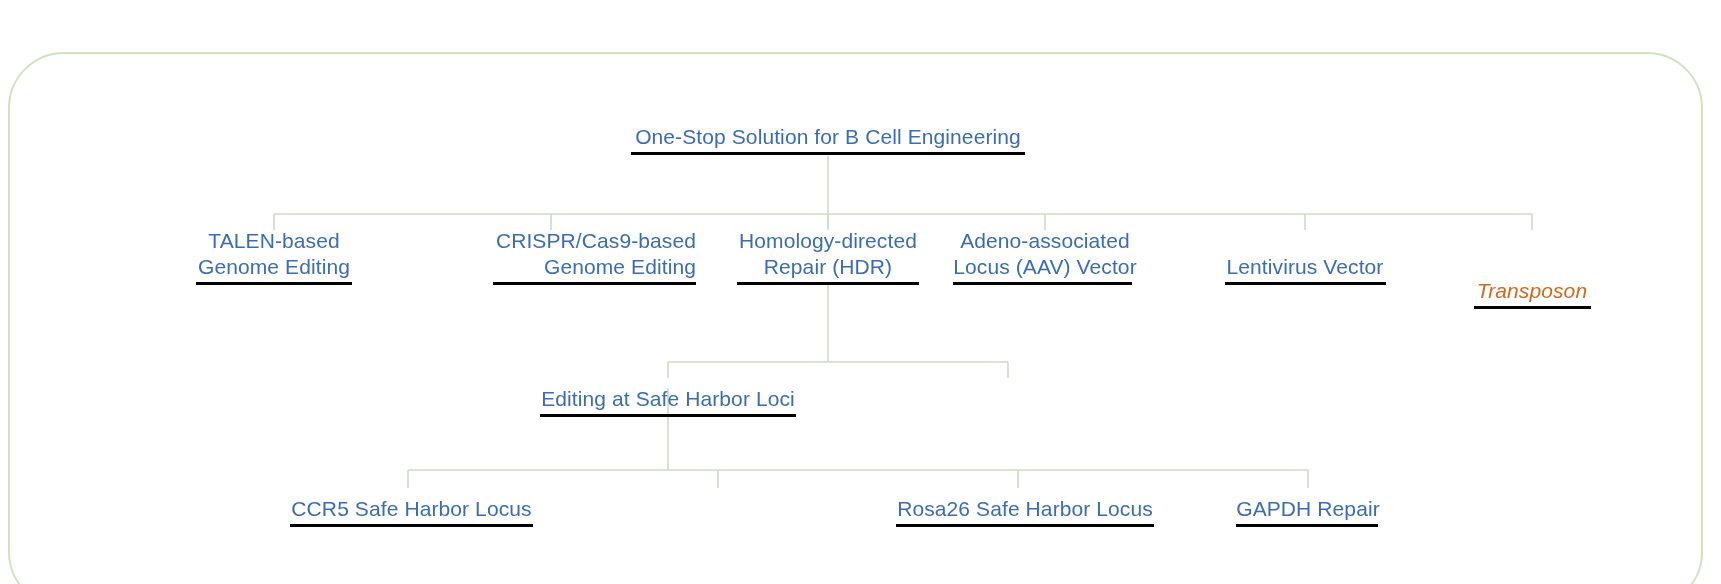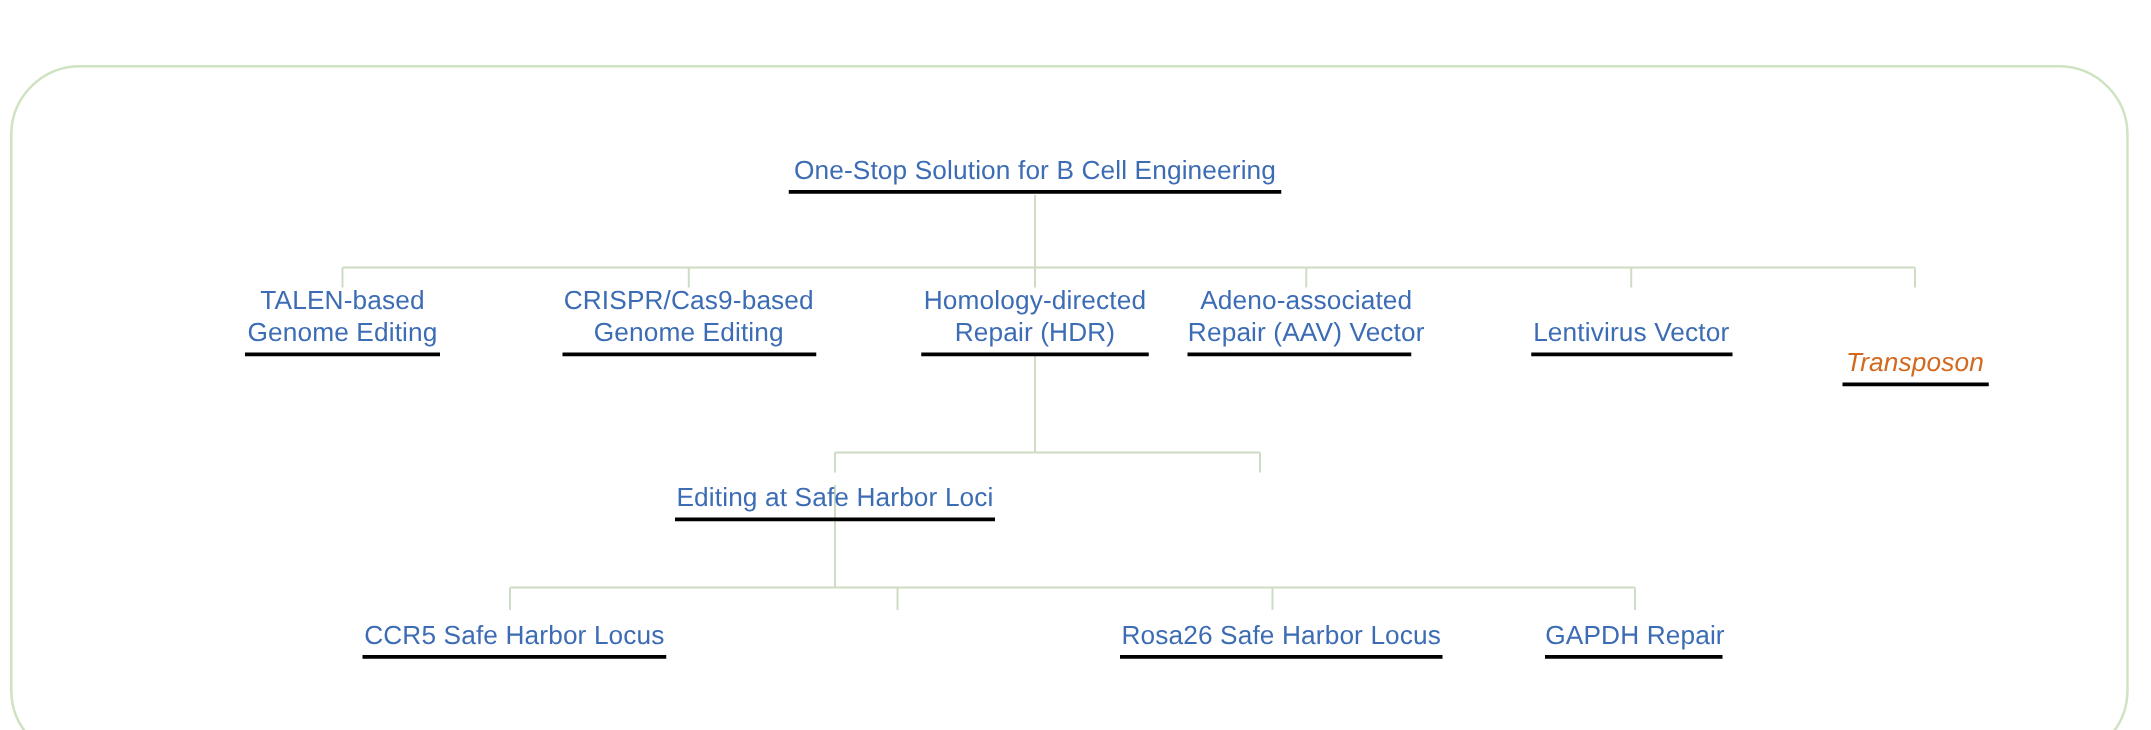--- a/index.html
+++ b/index.html
@@ -110,40 +110,40 @@
   </div>
 
   <div class="node" style="left:134px; top:188px; width:280px;">
     <span class="node-inner">
       <span class="node-text">TALEN-based</span>
       <span class="node-text">Genome Editing</span>
       <span class="underline" style="width: 156px;"></span>
     </span>
   </div>
 
-  <div class="node" style="left:406px; top:188px; width:290px;">
+  <div class="node" style="left:406px; top:188px; width:290px;text-align:right;">
     <span class="node-inner">
       <span class="node-text">CRISPR/Cas9-based</span>
       <span class="node-text">Genome Editing</span>
       <span class="underline" style="width: 203px;"></span>
     </span>
   </div>
 
   <div class="node" style="left:688px; top:188px; width:280px;">
     <span class="node-inner">
       <span class="node-text">Homology-directed</span>
       <span class="node-text">Repair (HDR)</span>
       <span class="underline" style="width: 182px;"></span>
     </span>
   </div>
 
   <div class="node" style="left:905px; top:188px; width:280px;">
     <span class="node-inner">
       <span class="node-text">Adeno-associated</span>
-      <span class="node-text">Repair (AAV) Vector</span>
+      <span class="node-text">Locus (AAV) Vector</span>
       <span class="underline" style="width: 179px;"></span>
     </span>
   </div>
 
   <div class="node" style="left:1165px; top:214px; width:280px;text-align:center;">
     <span class="node-inner">
       <span class="node-text">Lentivirus Vector</span>
       <span class="underline" style="width: 161px;"></span>
     </span>
   </div>

